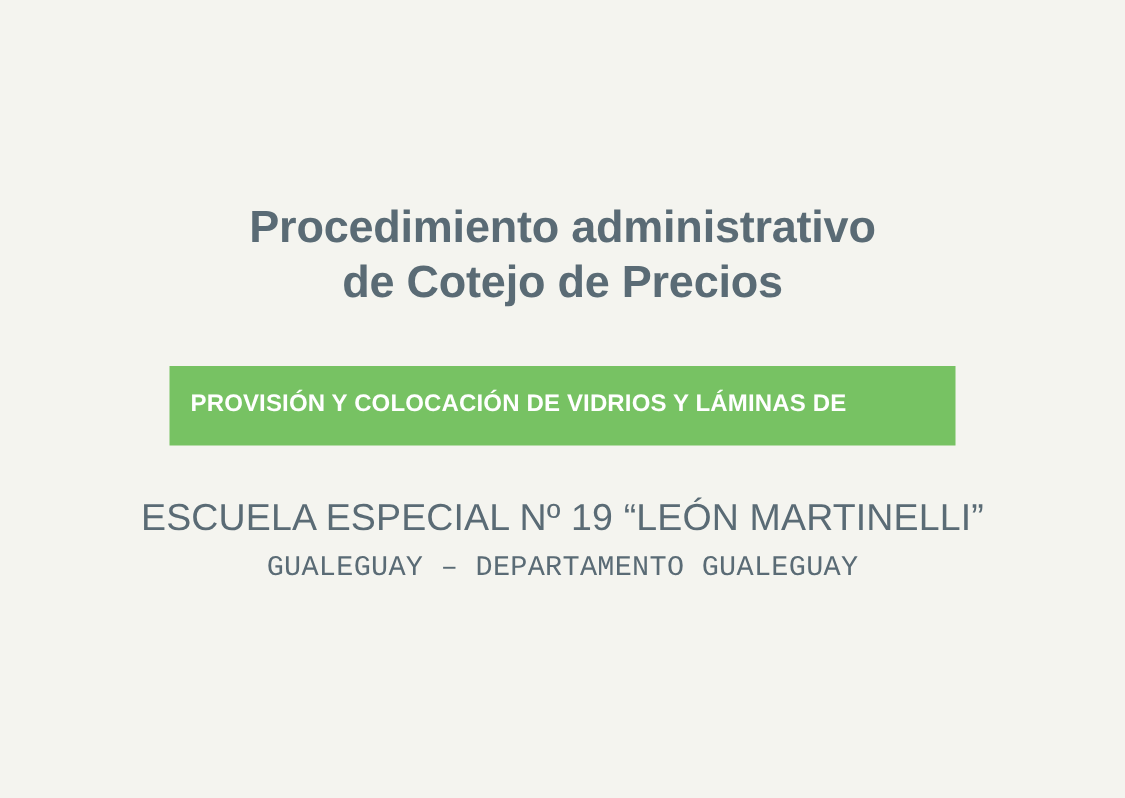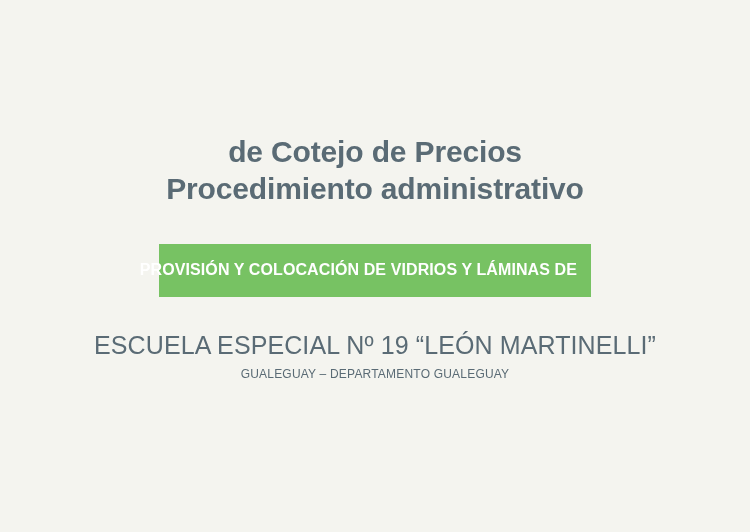--- a/index.html
+++ b/index.html
@@ -39,28 +39,28 @@
     letter-spacing: -0.15px;
     color: #5a6b75;
   }
   .doc-title .title-line {
     display: block;
   }
 
   
   .banner {
     margin: 37px auto 0 auto;
-    width: 432px;
+    width: 524px;
     min-height: 53px;
     background: #77c263;
     box-sizing: border-box;
     padding: 9px 14px 10px 14px;
     display: flex;
     flex-direction: column;
-    align-items: flex-end;
+    align-items: flex-start;
     justify-content: center;
   }
   .banner-line {
     display: block;
     font-size: 16px;
     font-weight: bold;
     line-height: 1.28;
     letter-spacing: 0.1px;
     color: #ffffff;
     white-space: nowrap;
@@ -74,38 +74,39 @@
     margin: 0;
     font-size: 25px;
     font-weight: normal;
     line-height: 1.2;
     letter-spacing: 0.1px;
     color: #5a6b75;
     white-space: nowrap;
   }
   .school-location {
     margin: 7px 0 0 0;
-    font-size: 12px;
+    font-size: 19px;
     font-weight: normal;
     line-height: 1.2;
     letter-spacing: 0.2px;
     color: #5a6b75;
     white-space: nowrap;
+    font-family: Liberation Mono, monospace;
   }
 </style>
 </head>
 <body>
 
 <div class="cover-page">
 
   <div class="content-stack">
 
     <h1 class="doc-title">
+      <span class="title-line">Procedimiento administrativo</span>
       <span class="title-line">de Cotejo de Precios</span>
-      <span class="title-line">Procedimiento administrativo</span>
     </h1>
 
     <div class="banner">
       <span class="banner-line">PROVISIÓN Y COLOCACIÓN DE VIDRIOS Y LÁMINAS DE</span>
     </div>
 
     <div class="school-block">
       <p class="school-name">ESCUELA ESPECIAL Nº 19 “LEÓN MARTINELLI”</p>
       <p class="school-location">GUALEGUAY – DEPARTAMENTO GUALEGUAY</p>
     </div>

